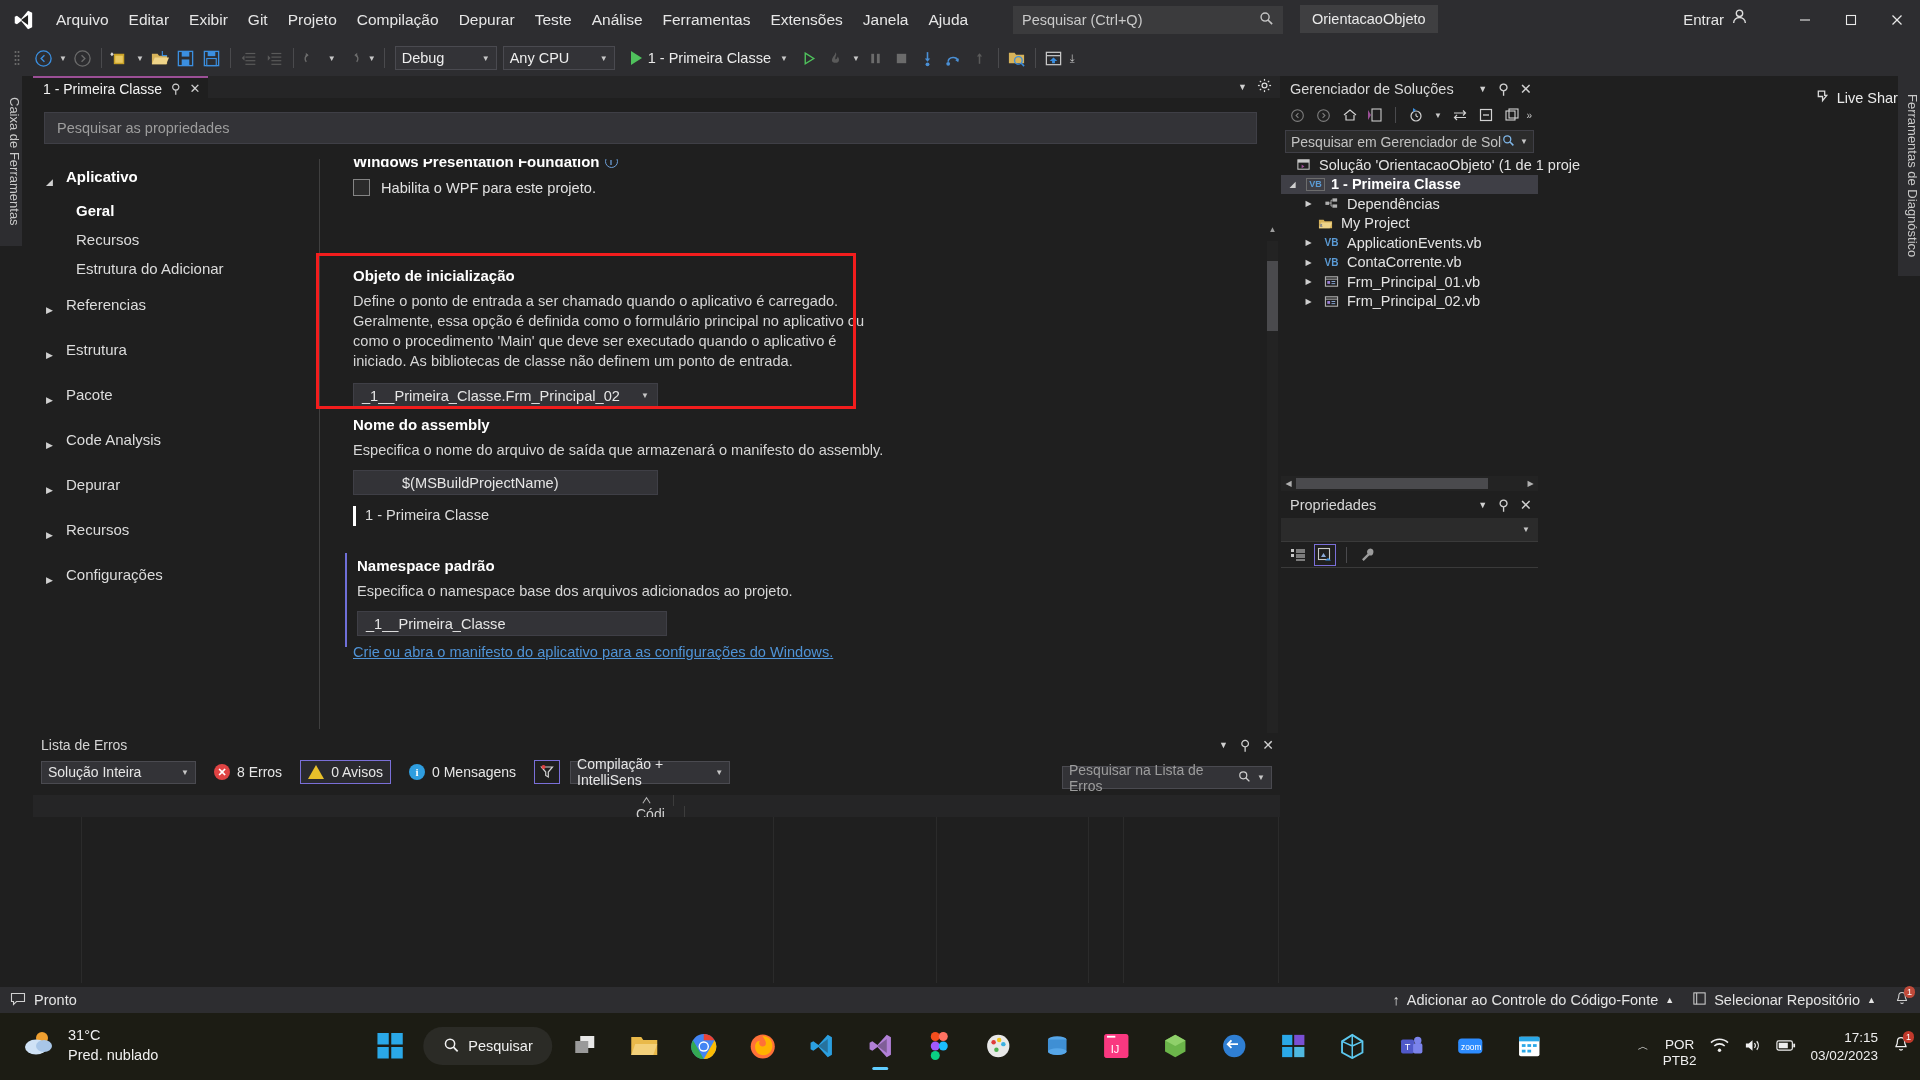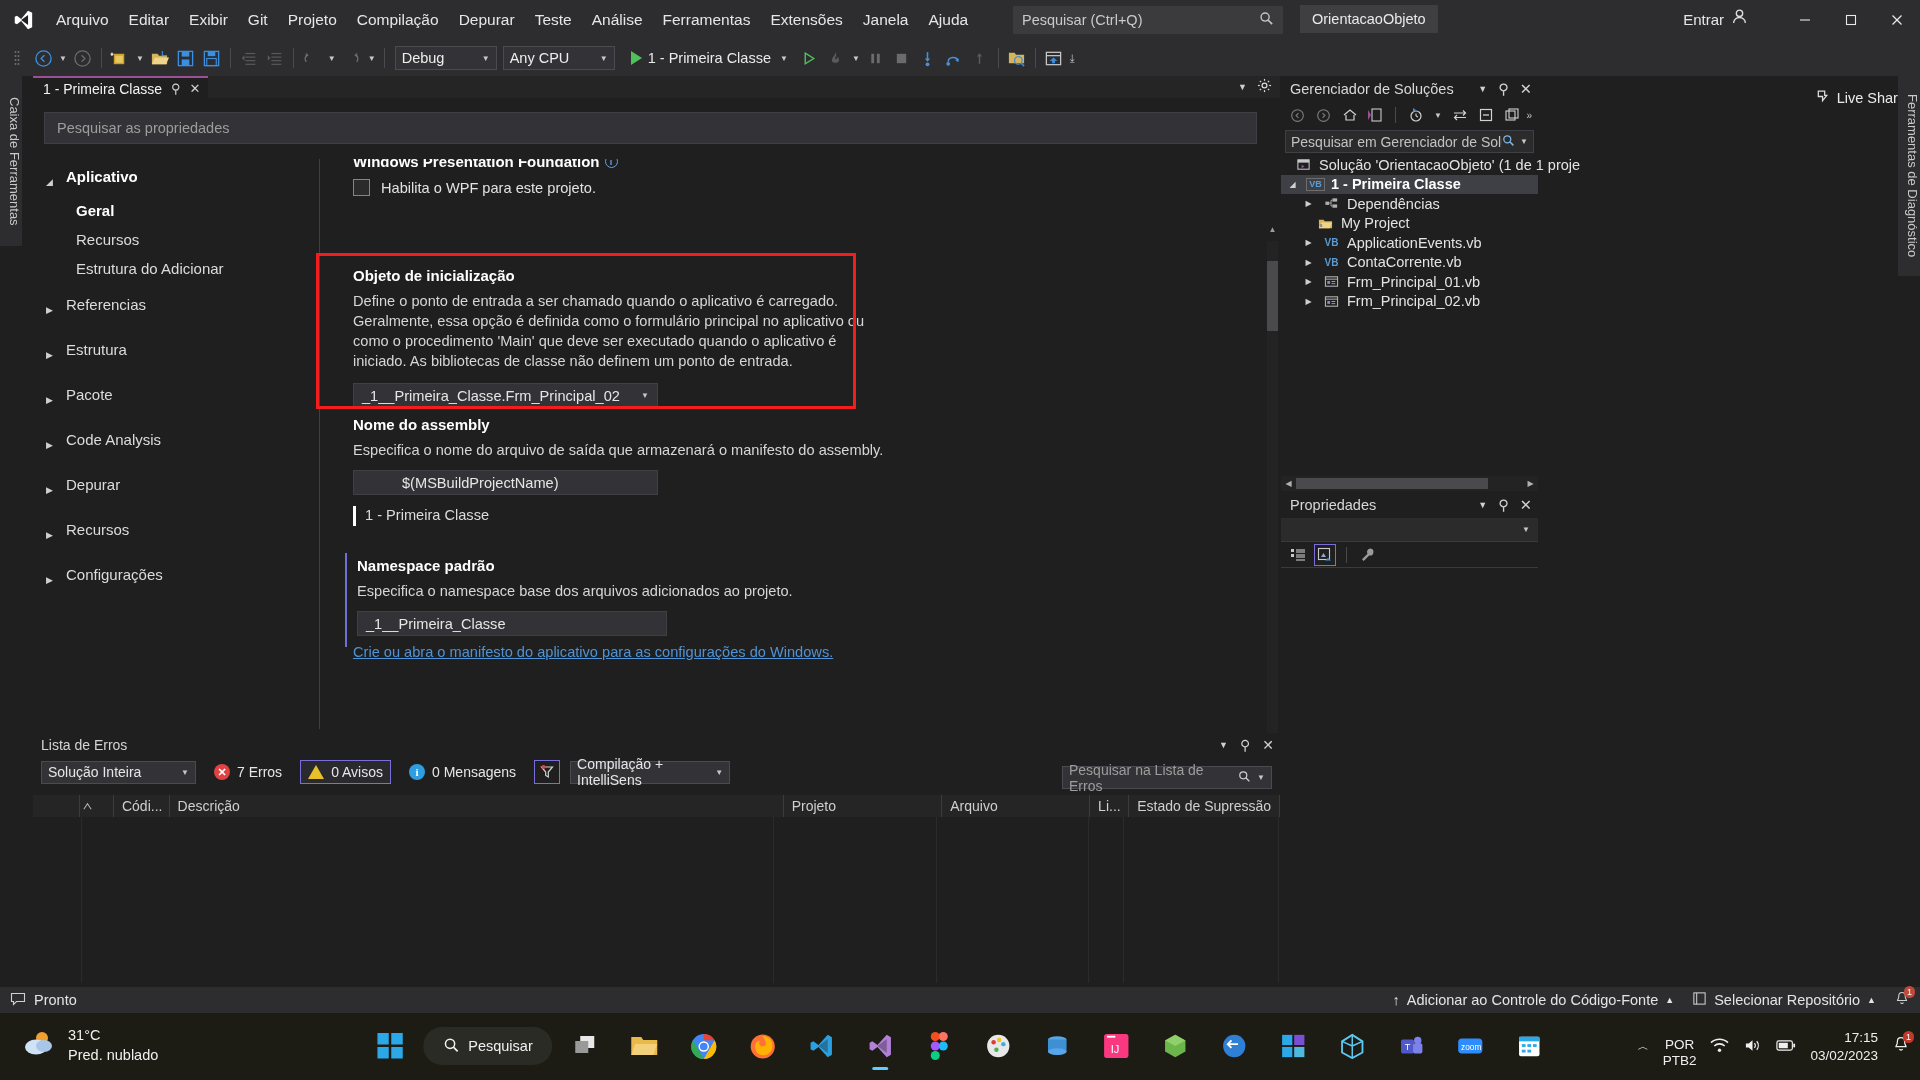--- a/index.html
+++ b/index.html
@@ -142,21 +142,21 @@
   .icn-info { width:16px;height:16px;border-radius:50%;background:#2f9ee0;color:#fff;font-size:11px;font-weight:bold;display:flex;align-items:center;justify-content:center;font-family:"Liberation Serif",serif; }
   .filterbtn { width:26px;height:24px;border:1px solid #7a6fd8; display:flex;align-items:center;justify-content:center; }
   .buildcombo { width:160px; height:23px; background:#333337; border:1px solid #4a4a50; color:#e6e6e6;
     font-size:14px; display:flex; align-items:center; padding:0 6px; position:relative; }
   .buildcombo .cc { position:absolute; right:6px; font-size:8px; color:#c6c6c6; }
   .errsearch { position:absolute; right:8px; top:33px; width:210px; height:23px; background:#333337;
     border:1px solid #4a4a50; color:#9d9d9d; font-size:14px; display:flex; align-items:center; padding:0 6px; }
   .errsearch .sgl { margin-left:auto; color:#cfcfcf; }
   .errsearch .cc { font-size:8px; color:#c6c6c6; margin-left:6px; }
   .errcols { position:absolute; left:0; top:62px; width:1247px; height:22px; background:#252526;
-    display:flex; align-items:center; font-size:14px; color:#cfcfcf; }
+    display:flex; align-items:center; font-size:14px; color:#cfcfcf;flex-direction:column; }
   .errcols .c { border-right:1px solid #3c3c3c; height:22px; display:flex; align-items:center; padding-left:8px; }
   .errgrid-bg { position:absolute; left:0; top:84px; width:1247px; height:166px; background:#1f1f1f; }
   .errgrid-bg .vl { position:absolute; top:0; width:1px; height:166px; background:#2b2b2b; }
   .panel { position:absolute; background:#1f1f1f; }
   .panel-hdr { height:26px; display:flex; align-items:center; padding:0 6px 0 9px; font-size:14.5px; color:#d8d8d8; }
   .panel-hdr .ctl { margin-left:auto; display:flex; align-items:center; gap:11px; color:#d0d0d0; }
   .panel-tools { height:26px; display:flex; align-items:center; gap:4px; padding:0 6px; }
   .pt { width:22px; height:22px; display:flex; align-items:center; justify-content:center; }
   .sexsearch { margin:2px 4px 0 4px; height:23px; background:#2b2b2b; border:1px solid #3f3f46;
     color:#c2c2c2; font-size:14px; display:flex; align-items:center; padding:0 5px; }
@@ -619,21 +619,21 @@
         <span>✕</span>
       </span>
     </div>
     <div class="errtools">
       <div class="scopecombo">
         <span>Solução Inteira</span>
         <span class="cc">▼</span>
       </div>
       <div class="tgl">
         <span class="icn-err">✕</span>
-        <span>7 Erros</span>
+        <span>8 Erros</span>
       </div>
       <div class="tgl on">
         <span class="icn-warn"></span>
         <span>0 Avisos</span>
       </div>
       <div class="tgl">
         <span class="icn-info">i</span>
         <span>0 Mensagens</span>
       </div>
       <div class="filterbtn">

